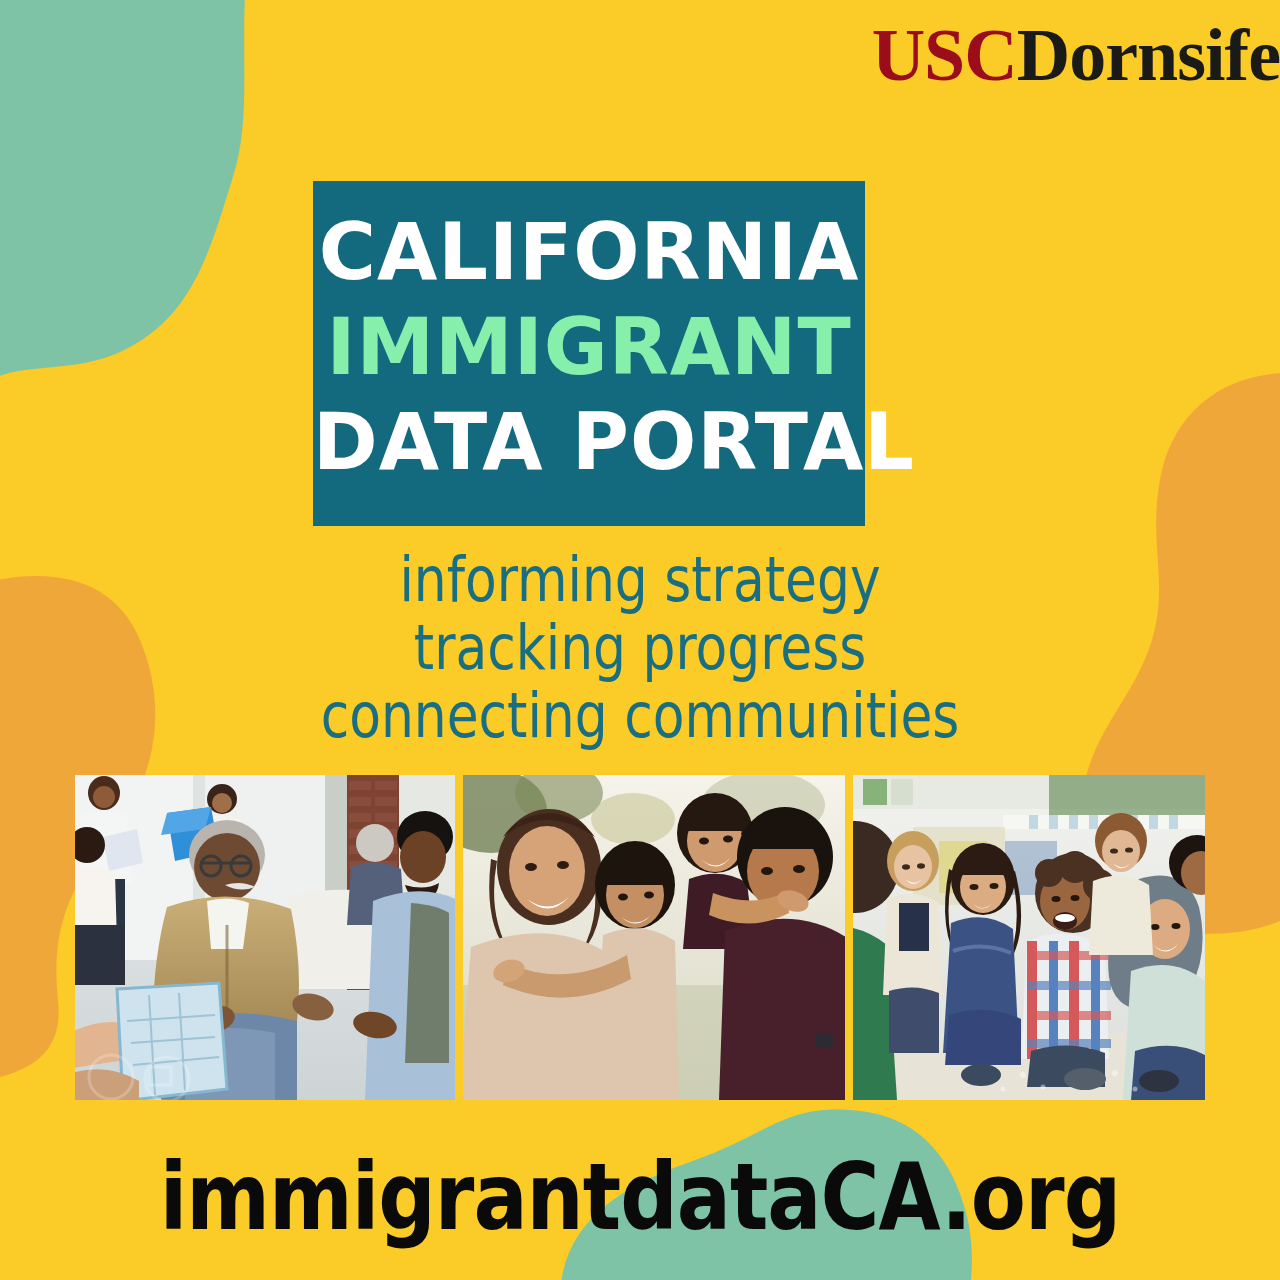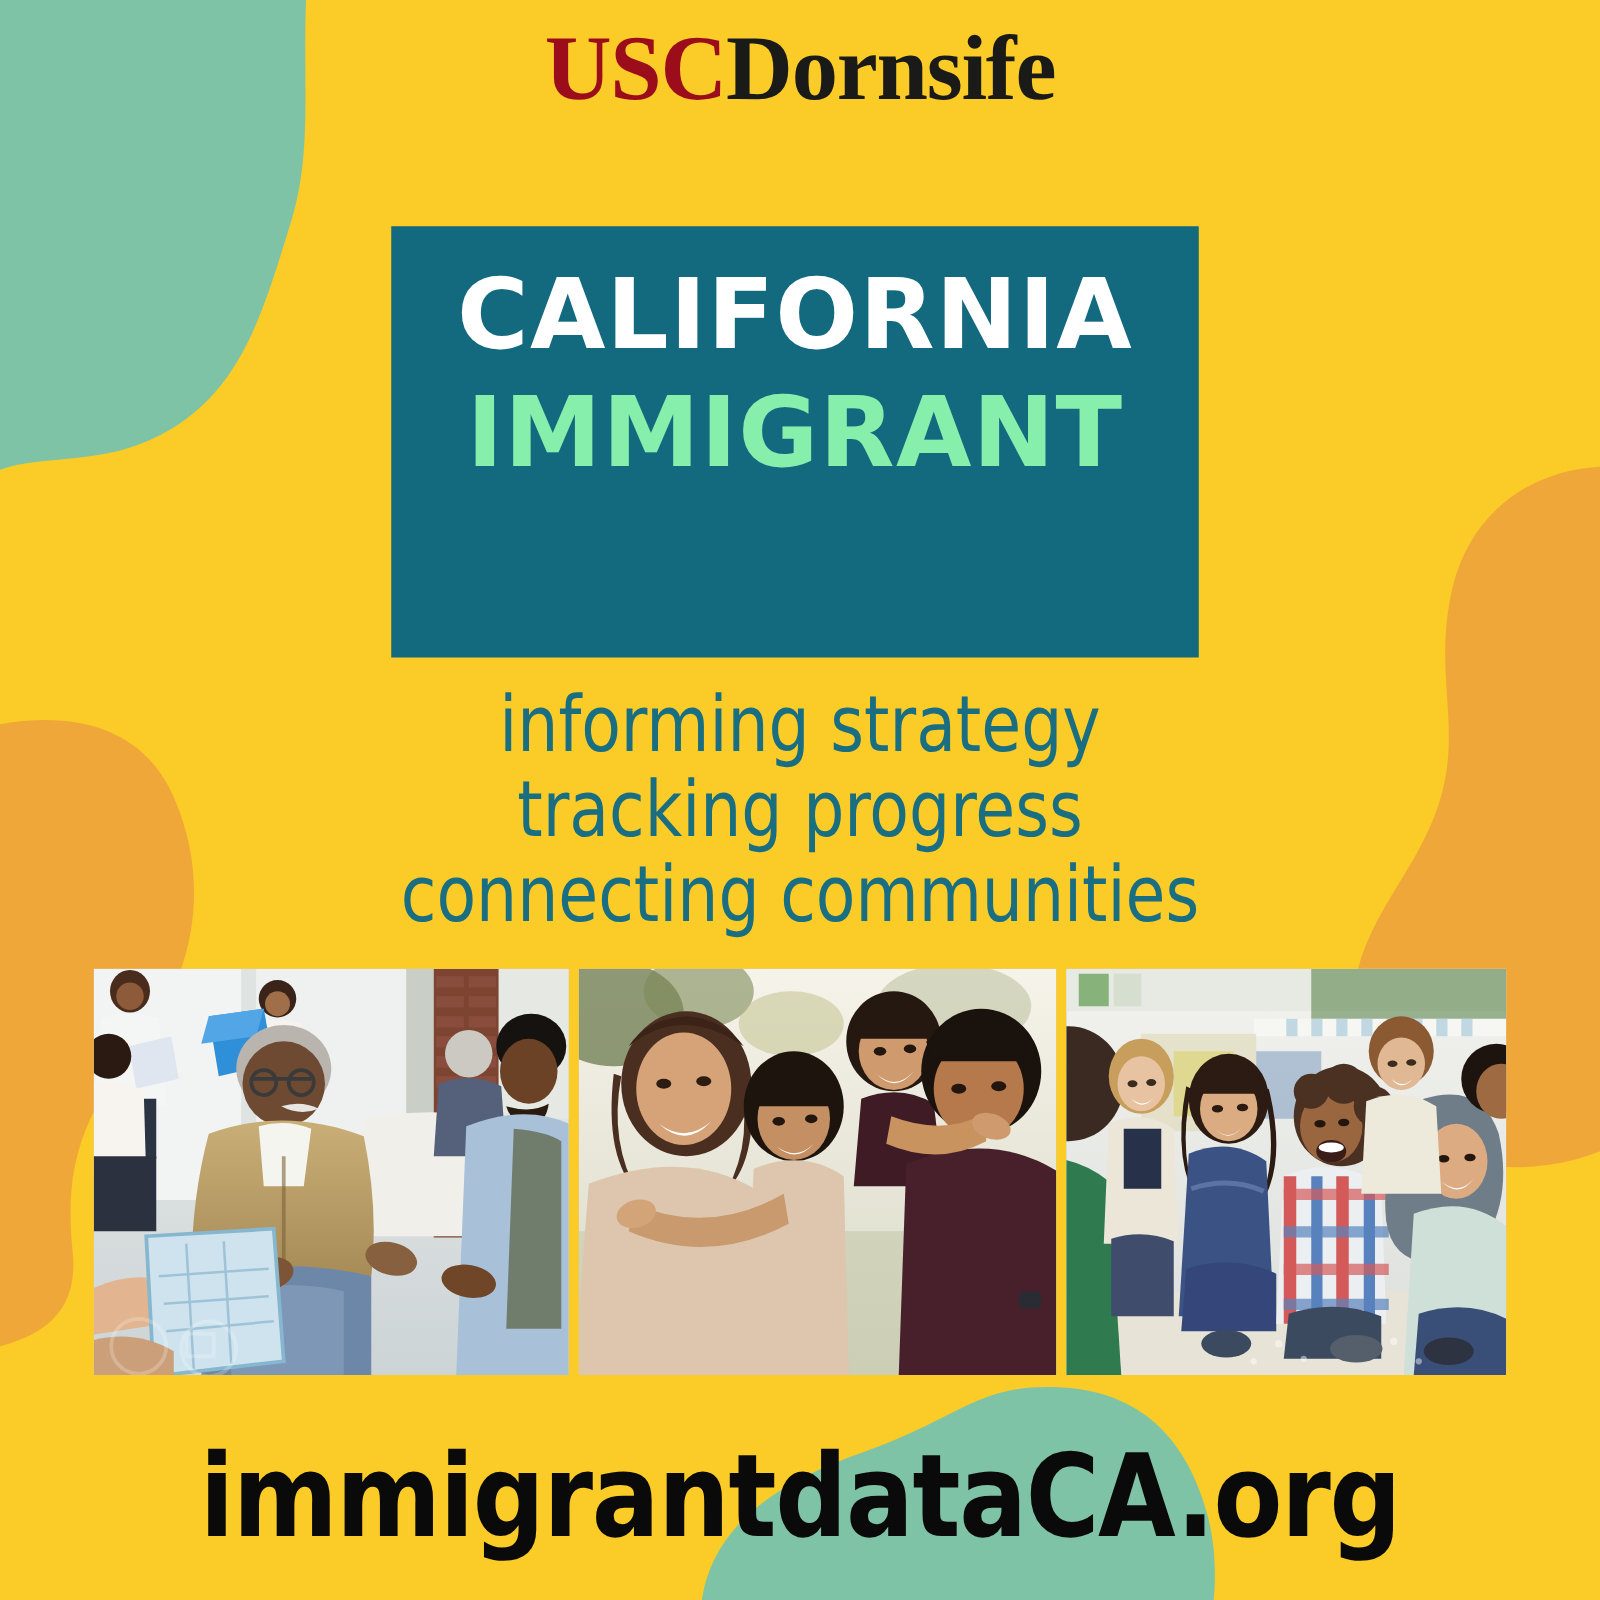--- a/index.html
+++ b/index.html
@@ -16,34 +16,35 @@
 
   
   .logo{
     position:absolute;left:0;top:18px;width:1280px;text-align:center;
     line-height:1;
   }
   .logo-main{
     font-family:"Liberation Serif", serif;
     font-size:74px;font-weight:700;letter-spacing:-1px;
     white-space:nowrap;
+    text-align:right;
   }
   .logo-usc{color:#9C0D1C;}
   .logo-dornsife{color:#1A1A18;}
   .logo-sub{
     margin-top:2px;
     font-family:"Liberation Serif", serif;
     font-style:italic;font-weight:700;
     font-size:35px;letter-spacing:.5px;
     color:#9C0D1C;
   }
 
   
   .title-panel{
-    position:absolute;left:313px;top:181px;width:646px;height:345px;
+    position:absolute;left:313px;top:181px;width:552px;height:345px;
     background:#136A7F;
   }
   .title-inner{
     position:absolute;left:0;right:0;top:24px;text-align:center;
   }
   .title-line{
     font-family:"DejaVu Sans", sans-serif;
     font-weight:700;
     font-size:78px;
     letter-spacing:1px;
@@ -108,20 +109,21 @@
   </svg>
 
   <div class="logo">
     <div class="logo-main"><span class="logo-usc">USC</span><span class="logo-dornsife">Dornsife</span></div>
   </div>
 
   <div class="title-panel">
     <div class="title-inner">
       <div class="title-line t-white">CALIFORNIA</div>
       <div class="title-line t-yellow">IMMIGRANT</div>
+      <div class="title-line t-white">DATA PORTAL</div>
     </div>
   </div>
 
   <div class="tagline">
     <div class="tag-line">informing strategy</div>
     <div class="tag-line">tracking progress</div>
     <div class="tag-line">connecting communities</div>
   </div>
 
   <div class="photo-strip">

